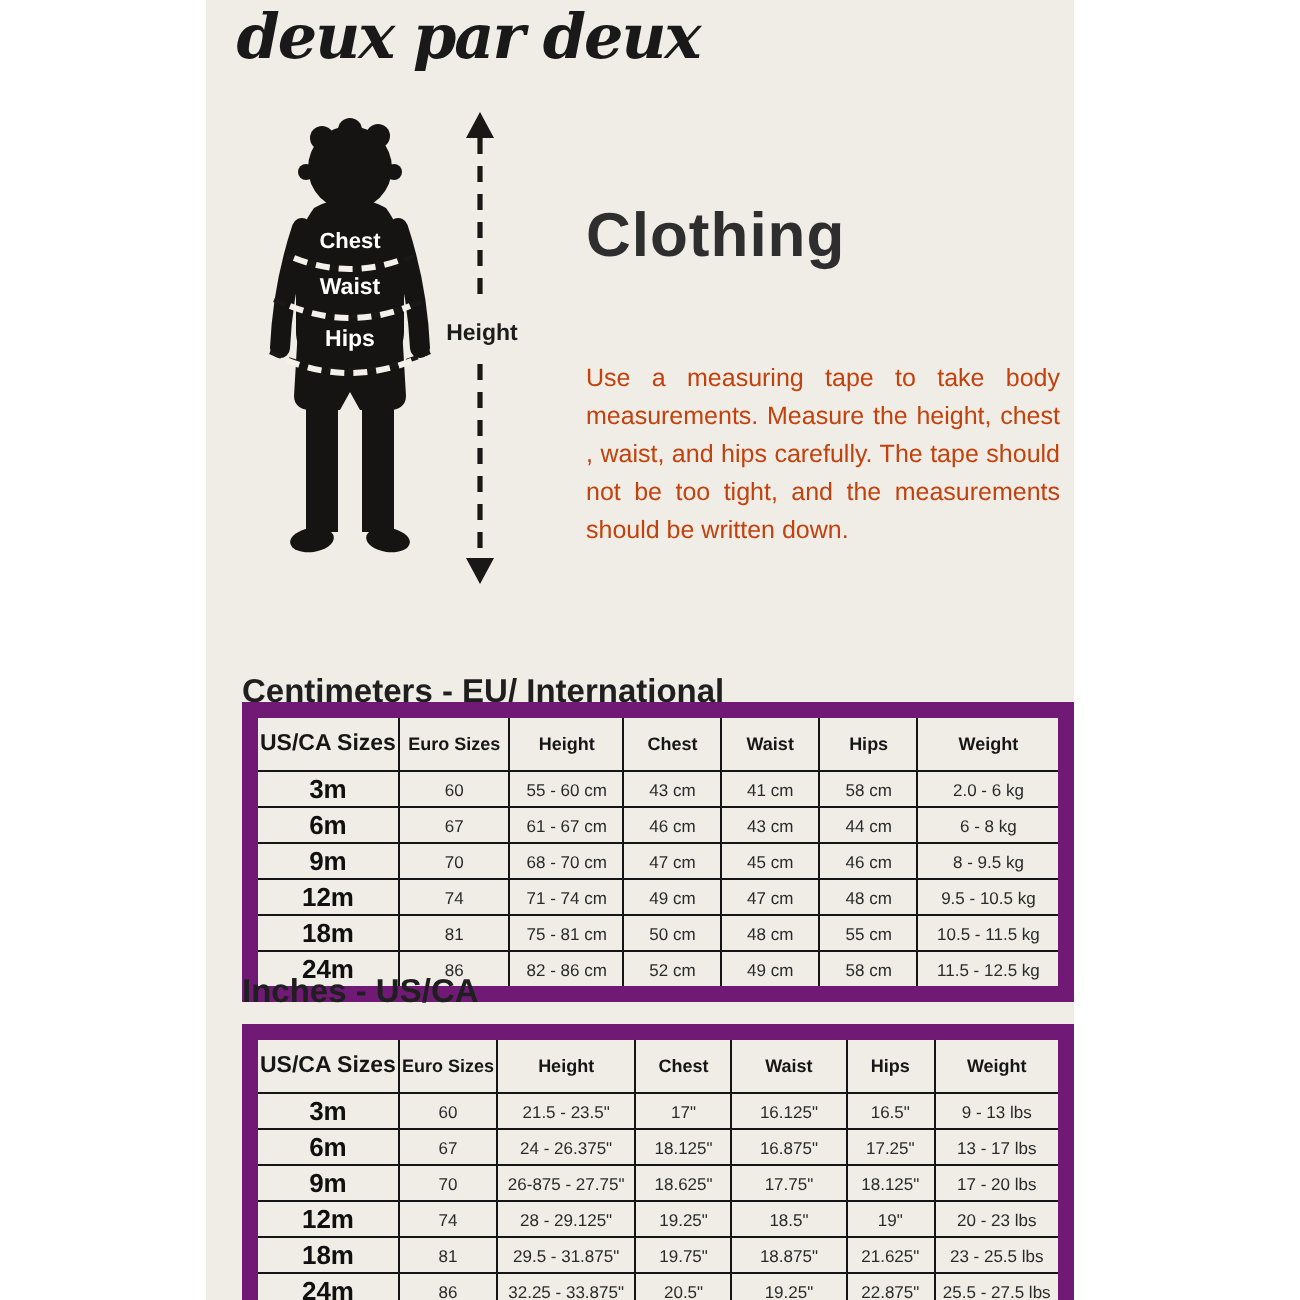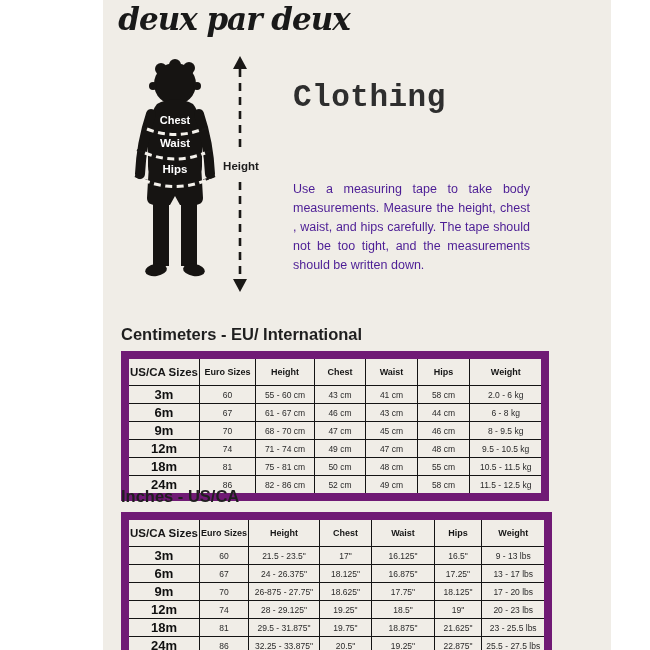--- a/index.html
+++ b/index.html
@@ -1,42 +1,42 @@
 <!DOCTYPE html>
 <html><head>
 <meta charset="utf-8">
 <style>
   html,body{margin:0;padding:0;background:#ffffff;}
   .canvas{position:relative;width:650px;height:650px;background:#ffffff;overflow:hidden;
           font-family:"Liberation Sans", sans-serif;color:#1c1c1c;}
-  .strip{position:absolute;left:103px;top:0;width:508px;height:650px;background:#f0ede7;}
+  .strip{position:absolute;left:103px;top:0;width:434px;height:650px;background:#f0ede7;}
 
   
   .logo-block{position:absolute;left:8px;top:2px;width:246px;text-align:center;}
   .logo-script{font-family:"DejaVu Serif", serif;font-style:italic;font-weight:600;
                font-size:31px;letter-spacing:-1px;color:#191919;line-height:1.1;}
   .logo-tagline{font-size:8.5px;font-weight:bold;letter-spacing:2.5px;color:#191919;
                 text-align:right;padding-right:22px;margin-top:-3px;}
 
   
   .figure-svg{position:absolute;left:20px;top:58px;}
   .height-svg{position:absolute;left:115px;top:56px;}
   .fig-label{font-family:"Liberation Sans", sans-serif;font-weight:bold;fill:#ffffff;}
   .dash-black{fill:none;stroke:#1a1816;stroke-width:2.2;stroke-dasharray:6 4;}
   .dash-white{fill:none;stroke:#f4f1eb;stroke-width:3;stroke-dasharray:7 4.5;}
 
   
-  .title{position:absolute;left:190px;top:80px;font-size:31px;font-weight:bold;
-         color:#2e2e2e;line-height:1.16;letter-spacing:.5px;font-family:Liberation Mono, monospace;}
+  .title{position:absolute;left:190px;top:100px;font-size:31px;font-weight:bold;
+         color:#2e2e2e;line-height:1.16;letter-spacing:.5px;}
   .instructions{position:absolute;left:190px;top:180px;width:237px;text-align:justify;
-                font-size:12.5px;line-height:1.52;color:#4c1d95;}
+                font-size:12.5px;line-height:1.52;color:#c2410c;}
 
   
   .section-title{position:absolute;left:18px;font-size:16.5px;font-weight:bold;color:#1f1f1f;}
-  .section-title.cm{top:325px;}
+  .section-title.cm{top:337px;}
   .section-title.in{top:487px;}
   .size-table{position:absolute;left:18px;border-collapse:collapse;table-layout:fixed;
               border:8px solid #701a75;}
   .size-table.cm{top:351px;}
   .size-table.in{top:512px;}
   .size-table th,.size-table td{border:1.5px solid #141414;text-align:center;
               padding:0 1px;white-space:nowrap;overflow:hidden;}
   .size-table thead th{font-size:9px;font-weight:bold;height:26px;color:#161616;}
   .size-table thead th:first-child{font-size:11.5px;}
   .size-table td{font-size:8.5px;height:17px;color:#2a2a2a;}

